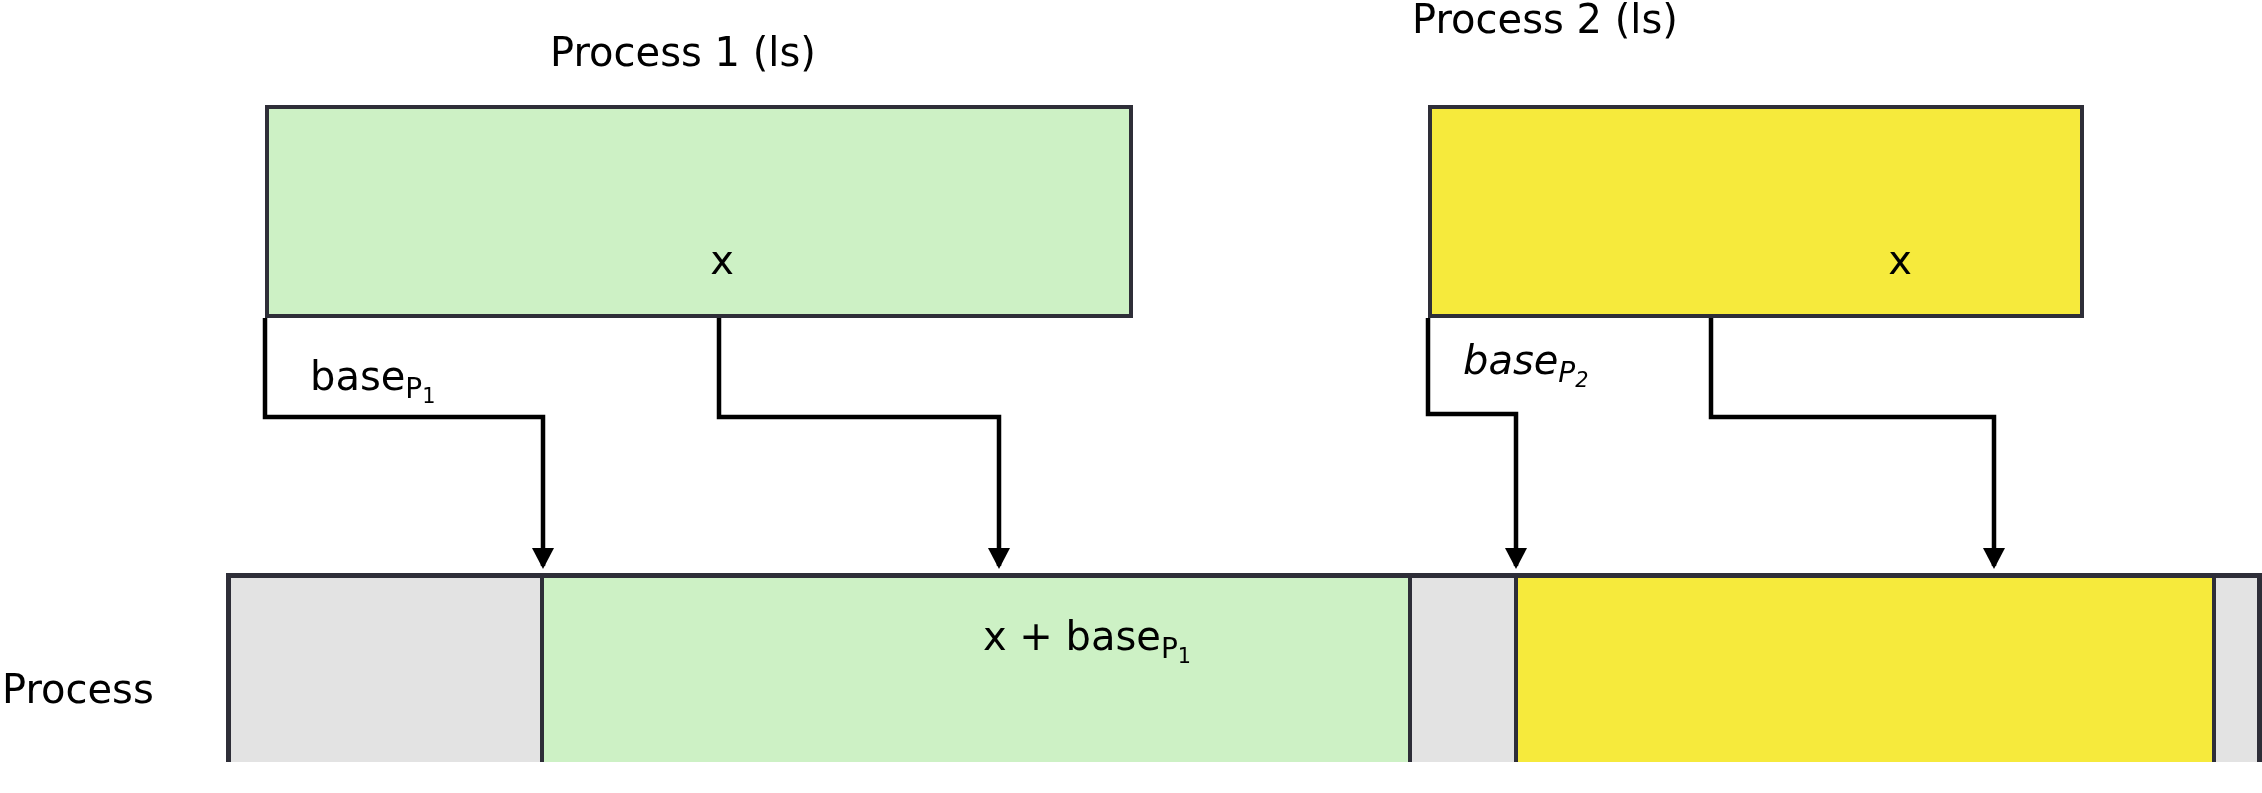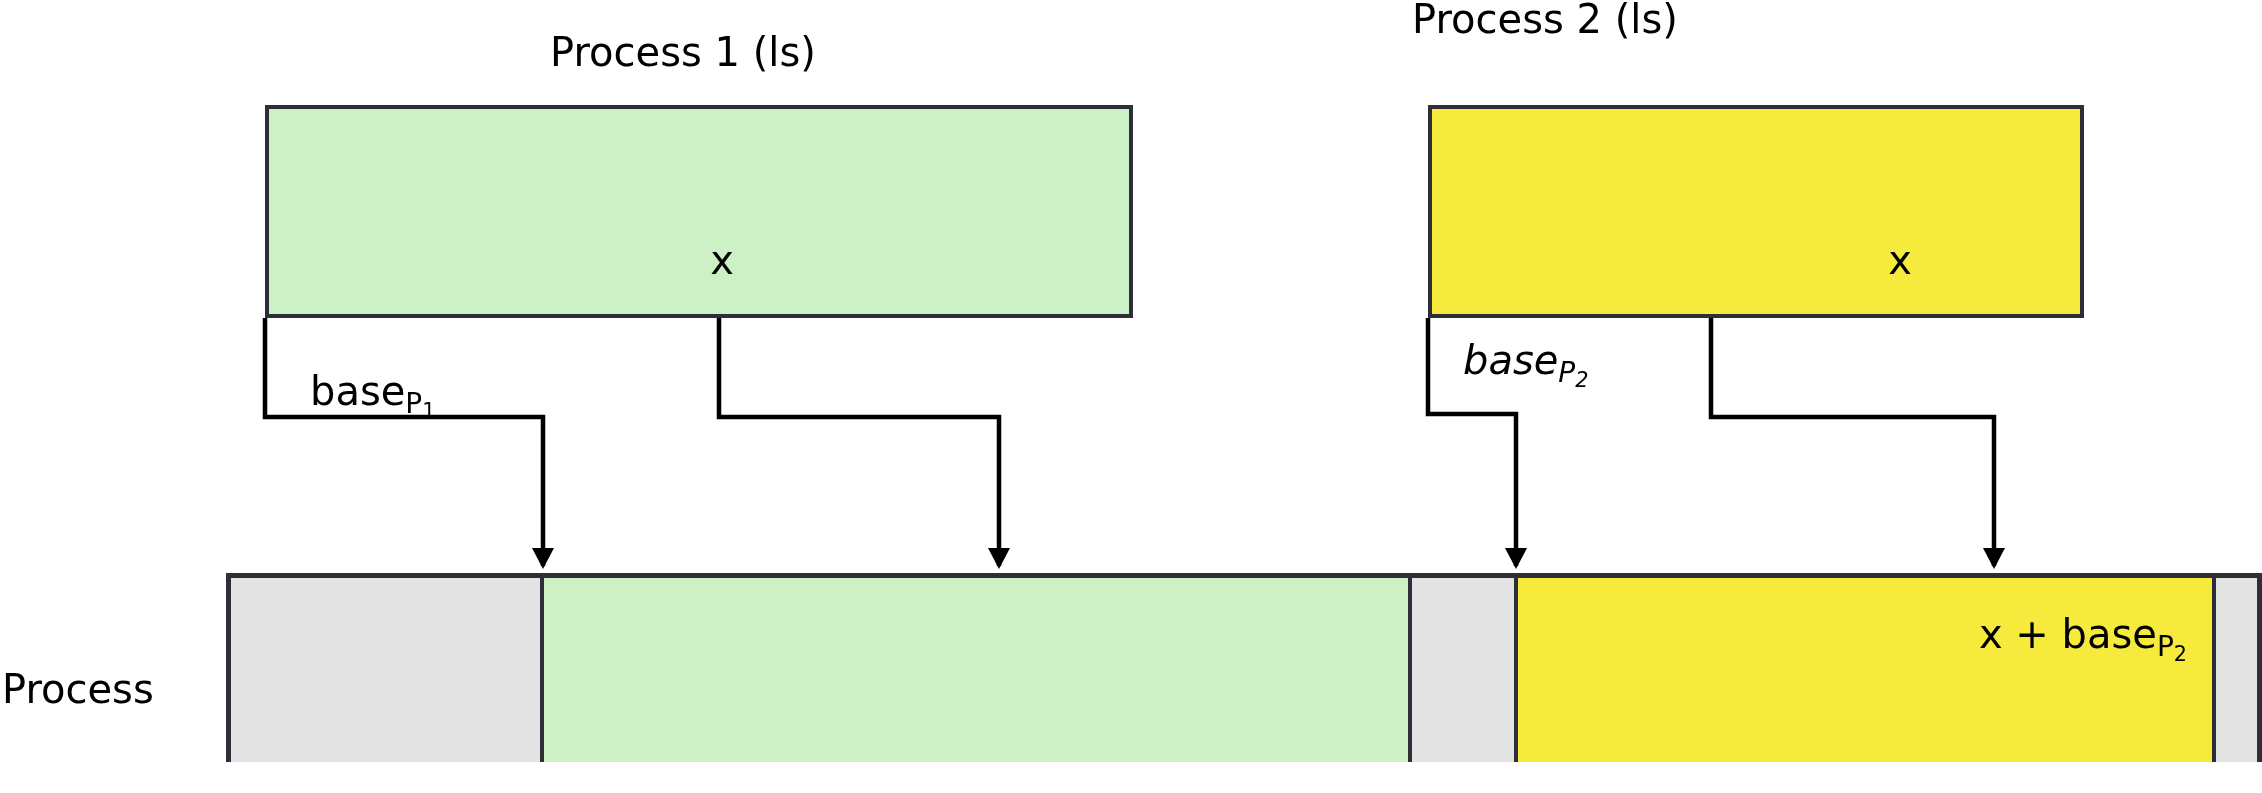--- a/index.html
+++ b/index.html
@@ -87,21 +87,21 @@
   <div class="label center-anchor" style="left:683px; top:52px;">Process 1 (ls)</div>
   <div class="label center-anchor" style="left:1545px; top:19px;">Process 2 (ls)</div>
 
   <div class="proc-box proc-box--p1">
     <span class="var-label" style="left:453px; top:151px;">x</span>
   </div>
   <div class="proc-box proc-box--p2">
     <span class="var-label" style="left:468px; top:151px;">x</span>
   </div>
 
-  <div class="label left-anchor" style="left:310px; top:396px;text-align:right;"><span>base</span><span class="sub-p">P</span><span class="sub-n">1</span></div>
+  <div class="label left-anchor" style="left:310px; top:381px;text-align:right;"><span>base</span><span class="sub-p">P</span><span class="sub-n">1</span></div>
 
   <div class="label left-anchor" style="left:1463px; top:365px;font-style:italic;"><span>base</span><span class="sub-p">P</span><span class="sub-n">2</span></div>
 
   <svg class="arrow-layer" viewBox="0 0 2262 793" xmlns="http://www.w3.org/2000/svg">
     <defs>
       <marker id="arrowhead" markerUnits="userSpaceOnUse" markerWidth="26" markerHeight="26" refX="18" refY="11" orient="auto">
         <path id="arrowhead-tri" d="M0,0 L21,11 L0,22 Z"></path>
       </marker>
     </defs>
     <path class="arrow" d="M265,318 L265,417 L543,417 L543,566" marker-end="url(#arrowhead)"></path>
@@ -117,16 +117,16 @@
     <div class="mem-seg mem-seg--p1"></div>
     <div class="mem-seg mem-seg--free2"></div>
     <div class="mem-seg mem-seg--p2"></div>
     <div class="mem-seg mem-seg--free3"></div>
     <div class="mem-divider" style="left:309px;"></div>
     <div class="mem-divider" style="left:1177px;"></div>
     <div class="mem-divider" style="left:1283px;"></div>
     <div class="mem-divider" style="left:1981px;"></div>
   </div>
 
+  <div class="label center-anchor" style="left:1087px; top:641px;"><span>x + base</span><span class="sub-p">P</span><span class="sub-n">1</span></div>
 
-  <div class="label center-anchor" style="left:2083px; top:639px;"><span>x + base</span><span class="sub-p">P</span><span class="sub-n">2</span></div>
 
 </div>
 
 </body></html>

